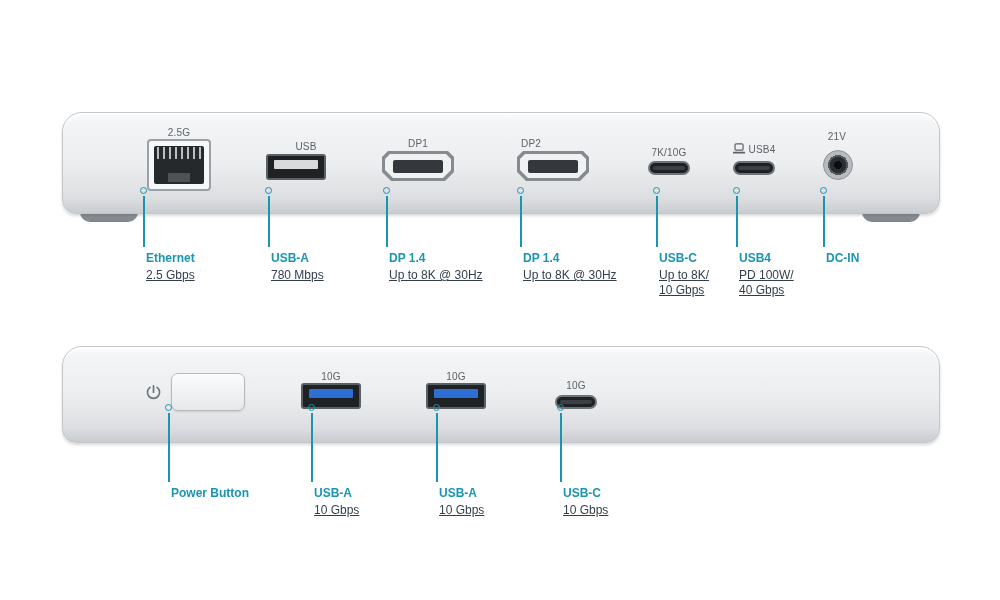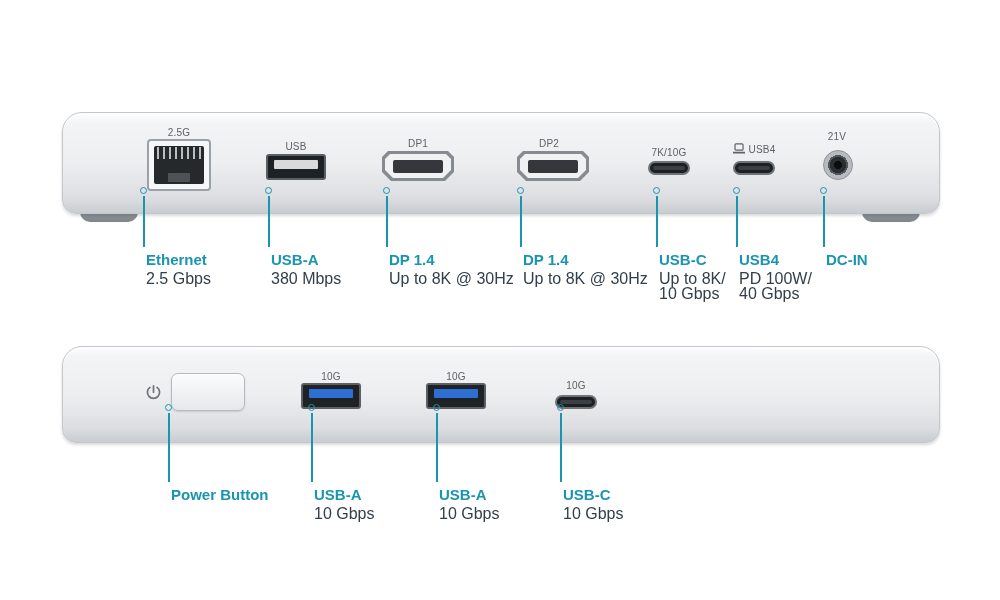--- a/index.html
+++ b/index.html
@@ -64,44 +64,44 @@
   .pwrbtn{position:absolute;width:74px;height:38px;border-radius:7px;
     background:linear-gradient(180deg,#fbfcfd,#e6e8ea);
     border:1px solid #b6babe;box-shadow:inset 0 1px 0 #ffffff,0 1px 2px rgba(0,0,0,.12);box-sizing:border-box;}
   .pwricon{position:absolute;}
 
   
   .callout{position:absolute;z-index:2;}
   .callout .dot{position:absolute;left:-3.5px;top:0;width:5px;height:5px;border:1.5px solid var(--accent);border-radius:50%;background:transparent;}
   .callout .vline{position:absolute;left:0;top:9px;width:1.5px;height:var(--lh);background:var(--accent);}
   .callout .ctext{position:absolute;left:3px;top:calc(var(--lh) + 13px);}
-  .ctitle{font-size:15px;font-weight:bold;color:var(--accent);margin:0 0 3px 0;white-space:nowrap;}
-  .csub{font-size:16px;color:var(--sub);line-height:15px;white-space:nowrap;}
+  .ctitle{font-size:12px;font-weight:bold;color:var(--accent);margin:0 0 3px 0;white-space:nowrap;}
+  .csub{font-size:12px;color:var(--sub);line-height:15px;white-space:nowrap;text-decoration:underline;}
   .csub:empty{display:none;}
 </style>
 </head>
 <body>
 
 <div class="canvas">
 
   <div class="foot" style="left:80px;top:200px;"></div>
   <div class="foot" style="left:862px;top:200px;"></div>
 
   <section class="device rear">
 
     <div class="plabel" style="left:116px;top:14px;">
         <span>2.5G</span>
       </div>
-    <div class="plabel" style="left:233px;top:28px;">
+    <div class="plabel" style="left:243px;top:28px;">
         <span>USB</span>
       </div>
     <div class="plabel" style="left:355px;top:25px;">
         <span>DP1</span>
       </div>
-    <div class="plabel" style="left:486px;top:25px;">
+    <div class="plabel" style="left:468px;top:25px;">
         <span>DP2</span>
       </div>
     <div class="plabel" style="left:606px;top:34px;">
         <span>7K/10G</span>
       </div>
     <div class="plabel" style="left:691px;top:30px;">
       <span>
         <svg width="13" height="11" viewBox="0 0 13 11">
             <rect x="2.5" y="0.8" width="8" height="6.4" rx="1" fill="none" stroke="#5c6267" stroke-width="1.2"></rect>
             <path d="M0.5 9.6h12" stroke="#5c6267" stroke-width="1.6"></path>
@@ -154,21 +154,21 @@
       <div class="csub">2.5 Gbps</div>
 
     </div>
   </div>
 
   <div class="callout" style="left:268px;top:187px;--lh:51px;">
     <span class="dot"></span>
     <span class="vline"></span>
     <div class="ctext">
       <div class="ctitle">USB-A</div>
-      <div class="csub">380 Mbps</div>
+      <div class="csub">780 Mbps</div>
 
     </div>
   </div>
 
   <div class="callout" style="left:386px;top:187px;--lh:51px;">
     <span class="dot"></span>
     <span class="vline"></span>
     <div class="ctext">
       <div class="ctitle">DP 1.4</div>
       <div class="csub">Up to 8K @ 30Hz</div>

